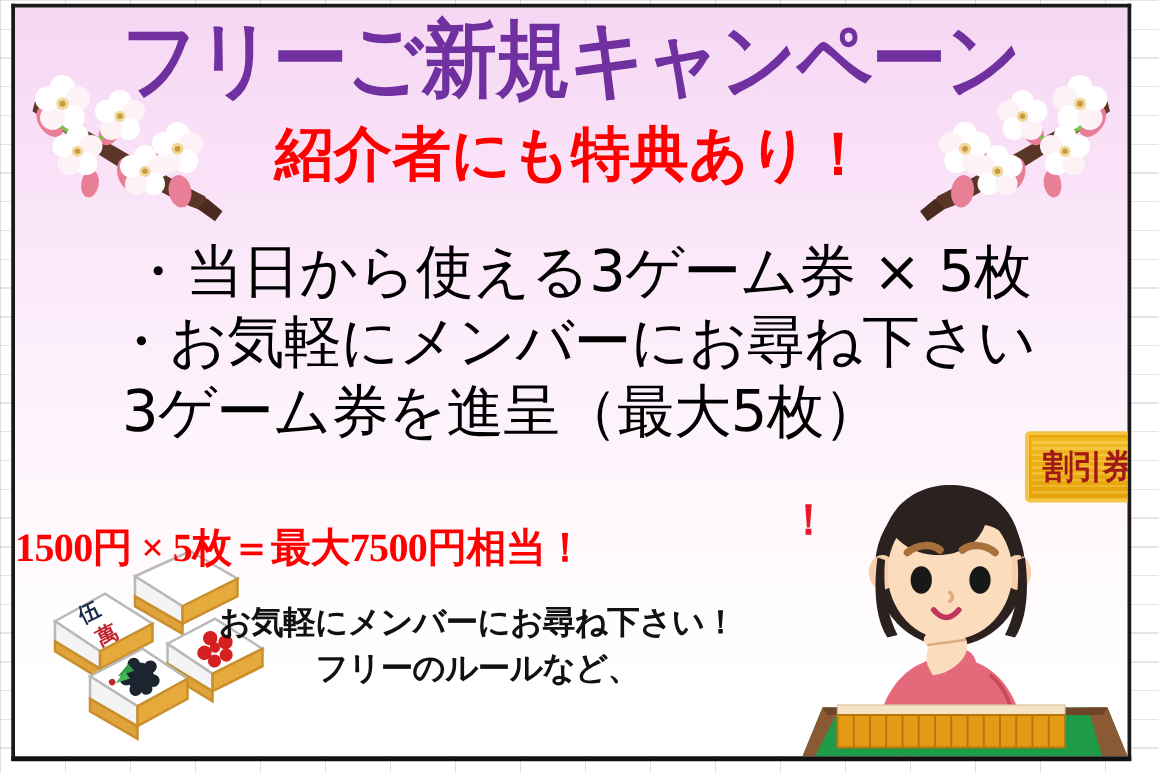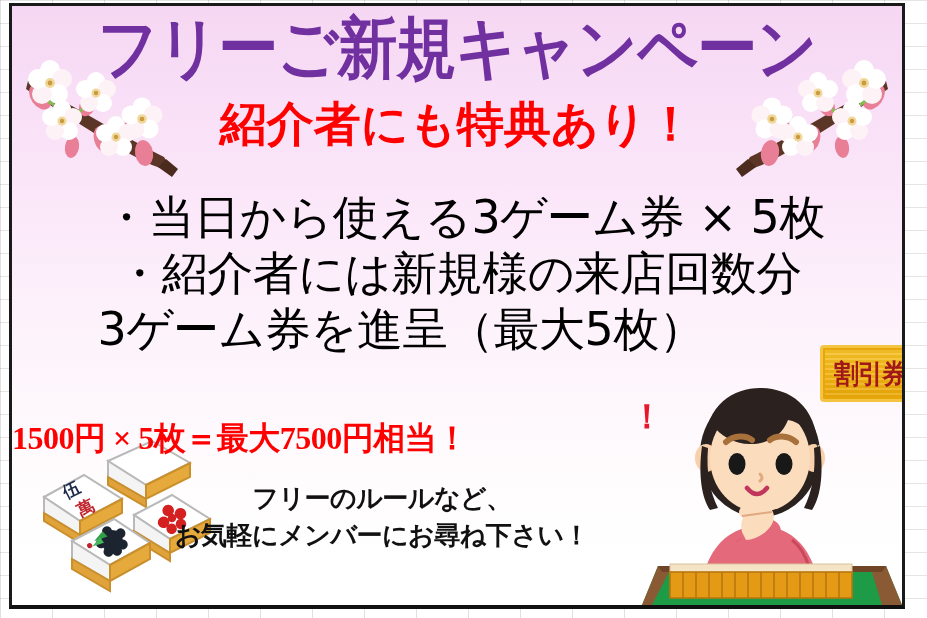--- a/index.html
+++ b/index.html
@@ -372,33 +372,33 @@
       </svg>
     </div>
 
     <div class="title-wrap">
       <div class="main-title">フリーご新規キャンペーン</div>
     </div>
     <div class="sub-title">紹介者にも特典あり！</div>
 
     <div class="body-block">
       <div class="body-line l1">・当日から使える3ゲーム券 × 5枚</div>
-      <div class="body-line l2">・紹介者には新規様の来店回数分</div>
+      <div class="body-line l2">・お気軽にメンバーにお尋ね下さい</div>
       <div class="body-line l3">3ゲーム券を進呈（最大5枚）</div>
     </div>
 
     <div class="coupon">
       <span class="coupon-text">割引券</span>
     </div>
 
     <div class="price-line">1500円 × 5枚＝最大7500円相当！</div>
 
     <div class="note-block">
+      <div class="note-line">お気軽にメンバーにお尋ね下さい！</div>
       <div class="note-line">フリーのルールなど、</div>
-      <div class="note-line">お気軽にメンバーにお尋ね下さい！</div>
     </div>
 
     <div class="tiles-art">
       <svg viewBox="0 0 205 170" width="205" height="170" xmlns="http://www.w3.org/2000/svg">
 
         <g>
           <path d="M86 28 L130 8 L168 30 L124 52 Z" fill="#ffffff" stroke="#b9b9b9" stroke-width="2"></path>
           <path d="M86 28 L124 52 L124 66 L86 44 Z" fill="#f4f4f4" stroke="#b9b9b9" stroke-width="2"></path>
           <path d="M124 52 L168 30 L168 44 L124 66 Z" fill="#e6a93c" stroke="#c98f2b" stroke-width="2"></path>
           <path d="M86 44 L124 66 L124 74 L86 52 Z" fill="#e0a23a" stroke="#c98f2b" stroke-width="2"></path>

